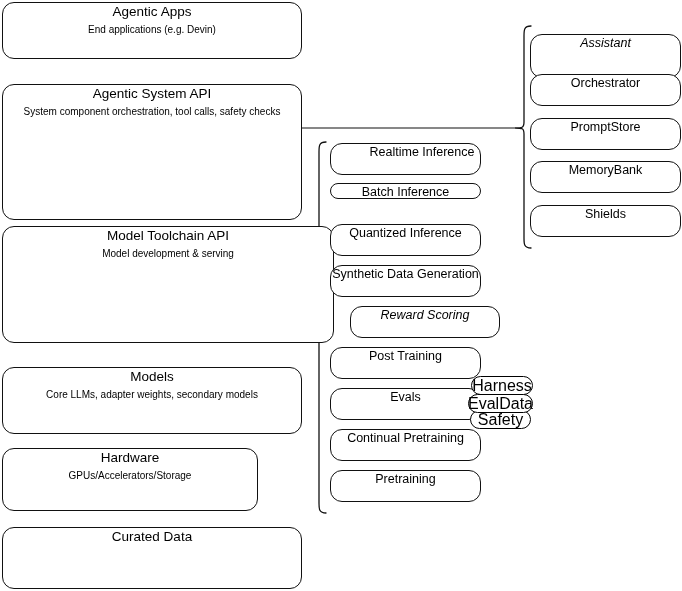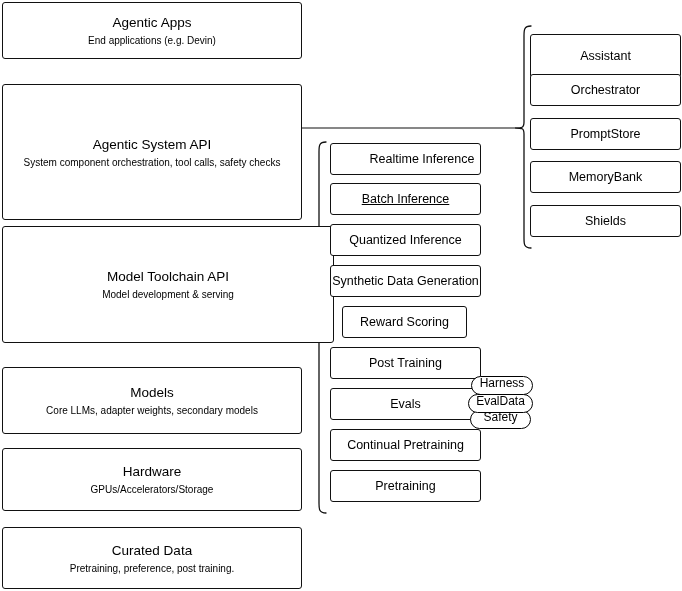--- a/index.html
+++ b/index.html
@@ -19,25 +19,24 @@
     position: absolute;
     left: 0; top: 0;
     width: 682px;
     height: 591px;
   }
   .node {
     position: absolute;
     box-sizing: border-box;
     background: #ffffff;
     border: 1.2px solid #111111;
-    border-radius: 3px;
+    border-radius: 12px;
     display: flex;
     flex-direction: column;
     align-items: center;
-    justify-content: center;
     text-align: center;
     z-index: 3;
   }
   .node .title {
     font-size: 13.5px;
     line-height: 17px;
     color: #000;
     white-space: nowrap;
   }
   .node .sub {
@@ -51,23 +50,23 @@
     font-size: 12.5px;
   }
   
   .pill {
     position: absolute;
     box-sizing: border-box;
     background: #ffffff;
     border: 1.3px solid #000000;
     border-radius: 999px;
     display: flex;
-    align-items: flex-start;
+    align-items: center;
     justify-content: center;
-    font-size: 12px;
+    font-size: 16px;
     line-height: 13px;
     white-space: nowrap;
     z-index: 6;
   }
   .connector {
     position: absolute;
     z-index: 2;
   }
   .connector svg {
     display: block;
@@ -97,49 +96,48 @@
   <div class="node" style="left:2px; top:226px; width:332px; height:117px;">
     <div class="title">Model Toolchain API</div>
     <div class="sub">Model development &amp; serving</div>
   </div>
 
   <div class="node" style="left:2px; top:367px; width:300px; height:67px;">
     <div class="title">Models</div>
     <div class="sub">Core LLMs, adapter weights, secondary models</div>
   </div>
 
-  <div class="node" style="left:2px; top:448px; width:300px; height:63px;">
+  <div class="node" style="left:2px; top:448px; width:256px; height:63px;">
     <div class="title">Hardware</div>
     <div class="sub">GPUs/Accelerators/Storage</div>
   </div>
 
   <div class="node" style="left:2px; top:527px; width:300px; height:62px;">
     <div class="title">Curated Data</div>
-    <div class="sub">Pretraining, preference, post training.</div>
   </div>
 
   <div class="connector" style="left:302px; top:120px; width:215px; height:16px;">
     <svg width="215" height="16" viewBox="0 0 215 16">
       <path d="M0 8 H213" stroke="#111111" stroke-width="1.2" fill="none"></path>
     </svg>
   </div>
 
   <div class="brace" style="left:512px; top:24px; width:22px; height:226px;">
     <svg width="22" height="226" viewBox="0 0 22 226">
       <path d="M19 2
                C 12 2, 12 6, 12 12
                L 12 98
                C 12 104, 10 104, 3 104
                C 10 104, 12 104, 12 110
                L 12 214
                C 12 220, 12 224, 19 224" stroke="#111111" stroke-width="1.3" fill="none" stroke-linecap="round"></path>
     </svg>
   </div>
 
-  <div class="node small" style="left:530px; top:34px; width:151px; height:44px;">
+  <div class="node small" style="left:530px; top:34px; width:151px; height:44px;font-style:italic;">
     <div class="title">Assistant</div>
   </div>
   <div class="node small" style="left:530px; top:74px; width:151px; height:32px;">
     <div class="title">Orchestrator</div>
   </div>
   <div class="node small" style="left:530px; top:118px; width:151px; height:32px;">
     <div class="title">PromptStore</div>
   </div>
   <div class="node small" style="left:530px; top:161px; width:151px; height:32px;">
     <div class="title">MemoryBank</div>
@@ -156,30 +154,30 @@
                C 14 178, 11 178, 3 180
                C 11 182, 14 182, 14 188
                L 14 363
                C 14 369, 14 373, 21 373" stroke="#111111" stroke-width="1.3" fill="none" stroke-linecap="round"></path>
     </svg>
   </div>
 
   <div class="node small" style="left:330px; top:143px; width:151px; height:32px;padding-left:33px;">
     <div class="title">Realtime Inference</div>
   </div>
-  <div class="node small" style="left:330px; top:183px; width:151px; height:32px;text-decoration:underline;">
+  <div class="node small" style="left:330px; top:183px; width:151px; height:16px;">
     <div class="title">Batch Inference</div>
   </div>
   <div class="node small" style="left:330px; top:224px; width:151px; height:32px;">
     <div class="title">Quantized Inference</div>
   </div>
   <div class="node small" style="left:330px; top:265px; width:151px; height:32px;">
     <div class="title">Synthetic Data Generation</div>
   </div>
-  <div class="node small" style="left:342px; top:306px; width:125px; height:32px;">
+  <div class="node small" style="left:350px; top:306px; width:150px; height:32px;font-style:italic;">
     <div class="title">Reward Scoring</div>
   </div>
   <div class="node small" style="left:330px; top:347px; width:151px; height:32px;">
     <div class="title">Post Training</div>
   </div>
   <div class="node small" style="left:330px; top:388px; width:151px; height:32px;">
     <div class="title">Evals</div>
   </div>
   <div class="node small" style="left:330px; top:429px; width:151px; height:32px;">
     <div class="title">Continual Pretraining</div>

